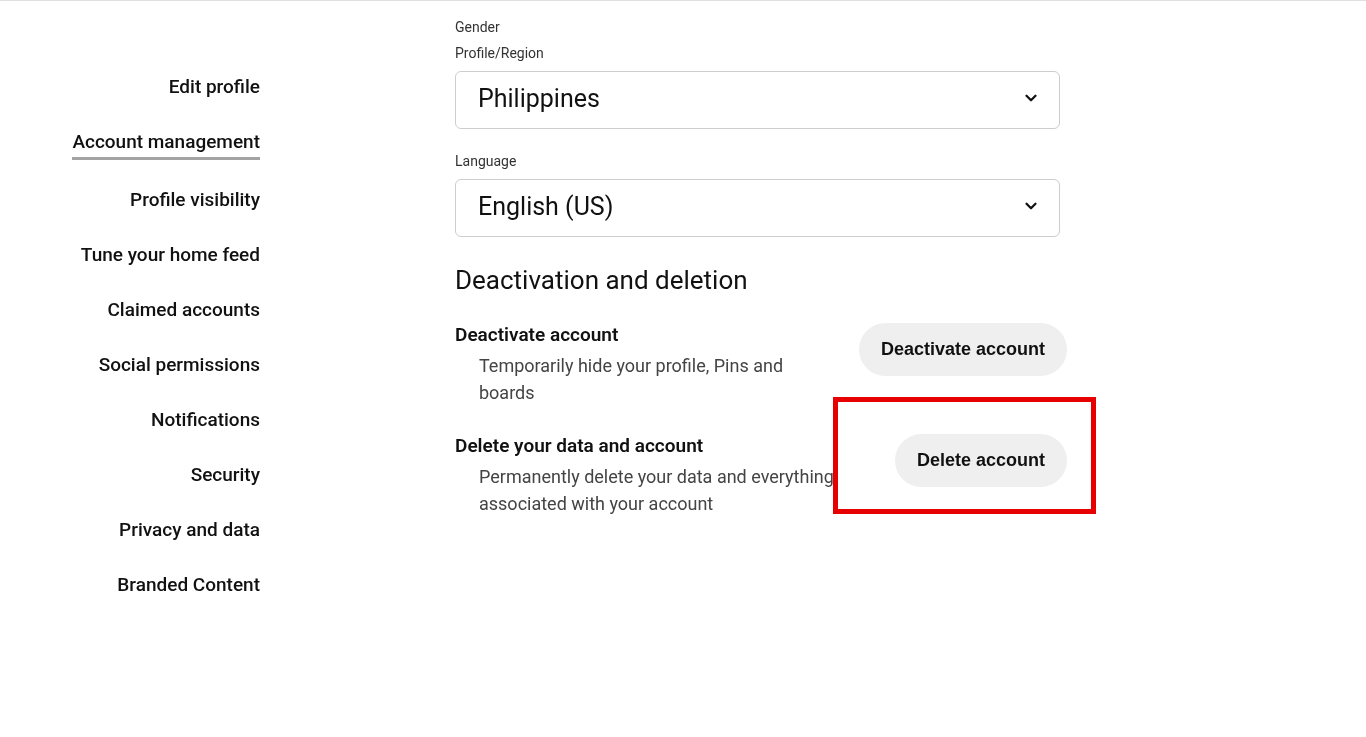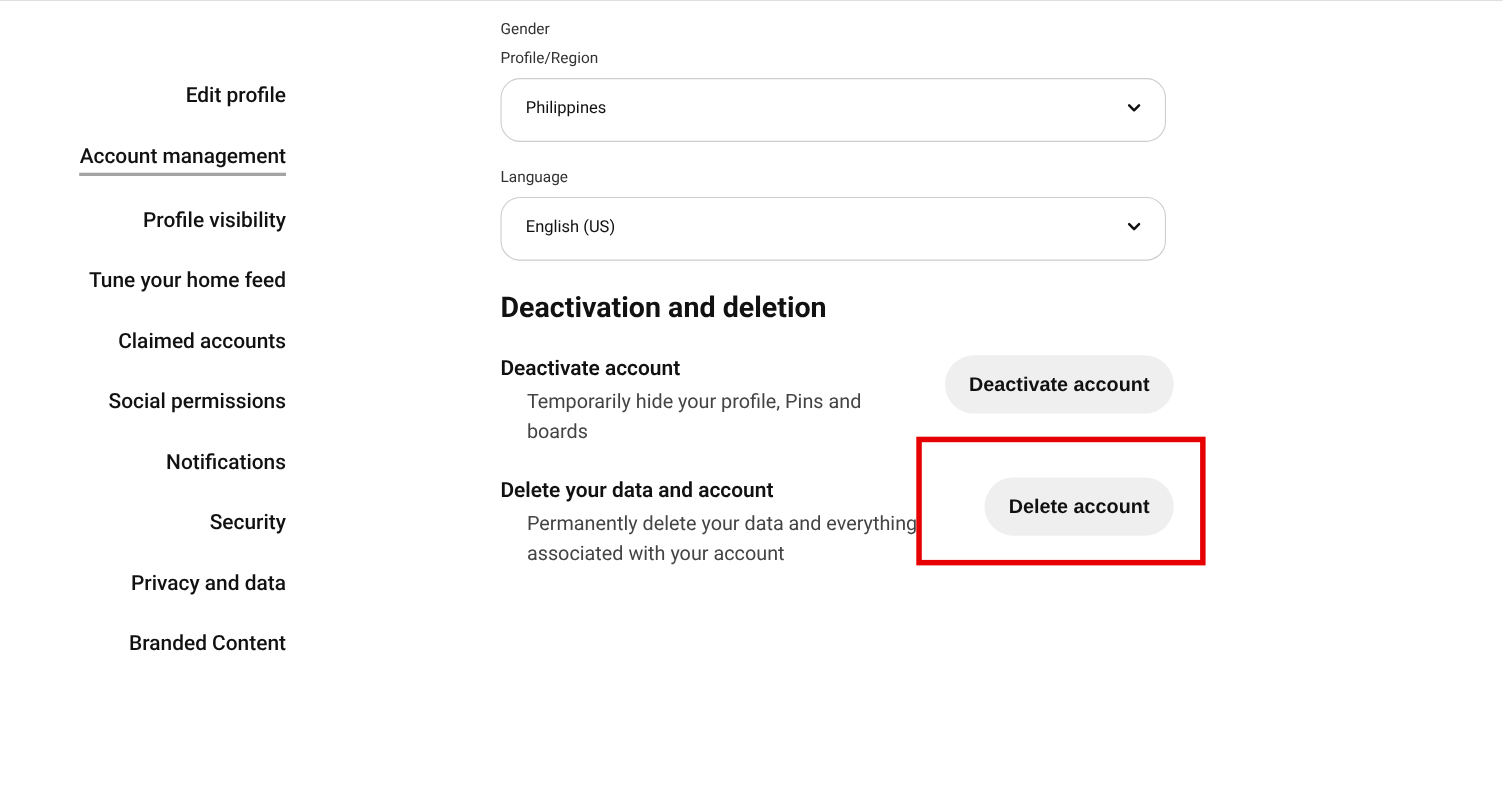--- a/index.html
+++ b/index.html
@@ -91,43 +91,43 @@
     }
     .select-wrapper {
       position: relative;
       width: 605px;
       margin-bottom: 24px;
     }
     .select-box {
       width: 100%;
       height: 58px;
       border: 1.5px solid #cdcdcd;
-      border-radius: 18px;
+      border-radius: 6px;
       padding: 0 50px 4px 22px;
-      font-size: 15px;
+      font-size: 25px;
       color: #111;
       background: #fff;
       display: flex;
       align-items: center;
       cursor: pointer;
     }
     .chevron {
       position: absolute;
       right: 20px;
       top: 50%;
       transform: translateY(-50%);
       pointer-events: none;
     }
     .chevron svg {
       width: 18px;
       height: 18px;
     }
     .section-title {
       font-size: 26px;
-      font-weight: 700;
+      font-weight: 400;
       color: #111;
       margin-top: 28px;
       margin-bottom: 28px;
     }
     .action-row {
       display: flex;
       justify-content: space-between;
       align-items: flex-start;
       width: 612px;
       margin-bottom: 28px;

